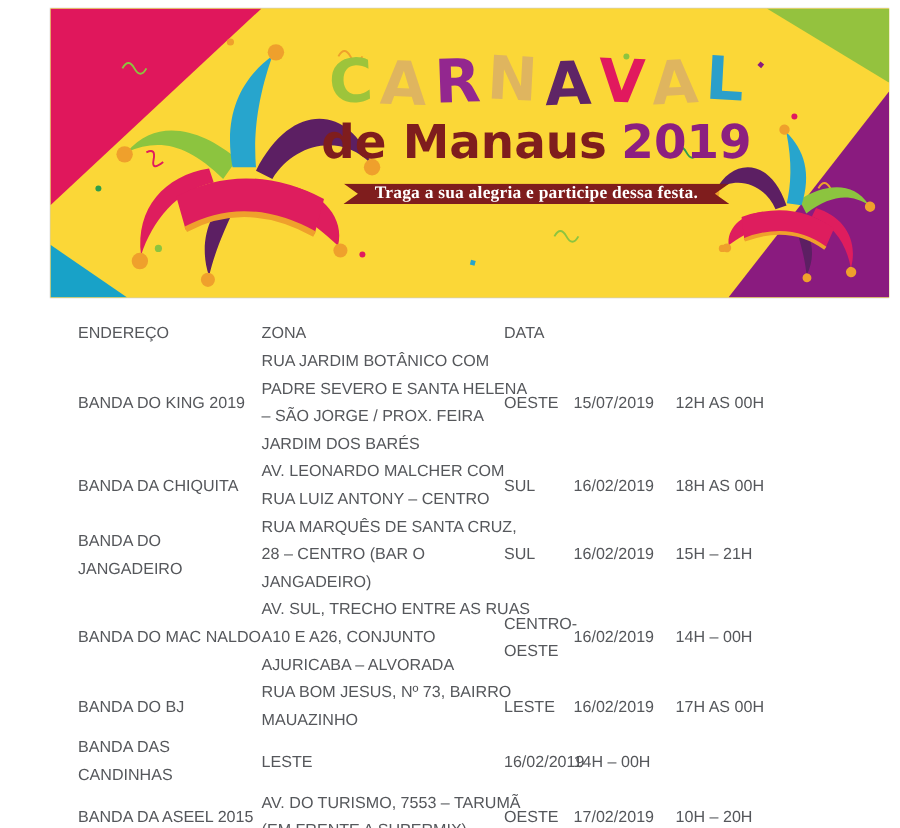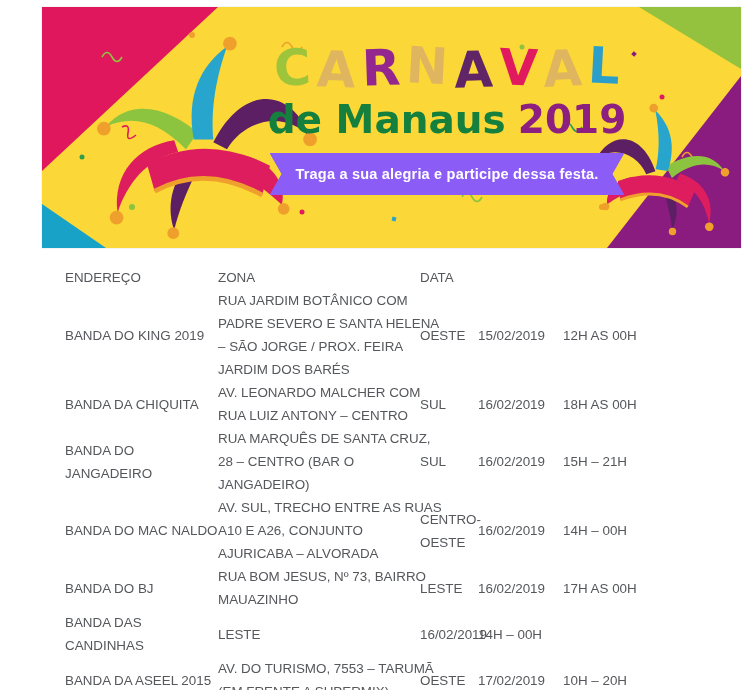--- a/index.html
+++ b/index.html
@@ -31,26 +31,26 @@
   .title-letters span:nth-child(1){ transform:rotate(-3deg); }
   .title-letters span:nth-child(2){ transform:rotate(2deg) translateY(2px); }
   .title-letters span:nth-child(3){ transform:rotate(-2deg); }
   .title-letters span:nth-child(4){ transform:rotate(3deg) translateY(-2px); }
   .title-letters span:nth-child(5){ transform:rotate(-2deg) translateY(2px); }
   .title-letters span:nth-child(6){ transform:rotate(2deg); }
   .title-letters span:nth-child(7){ transform:rotate(-3deg) translateY(1px); }
   .title-letters span:nth-child(8){ transform:rotate(3deg) translateY(-2px); }
 
   .subtitle { margin-top:4px; font-family:"DejaVu Sans", sans-serif; white-space:nowrap; }
-  .subtitle .de-manaus { color:#15803d; font-weight:700; font-size:39px; }
+  .subtitle .de-manaus { color:#7f1d1d; font-weight:700; font-size:39px; }
   .subtitle .year { color:#8c1f80; font-weight:800; font-size:39px; margin-left:12px; }
 
-  .ribbon { display:inline-block; margin-top:11px; background:#8b5cf6; color:#ffffff;
-            font-weight:700; font-size:14.5px; letter-spacing:.2px; padding:13px 26px;
-            clip-path:polygon(0 0,100% 0,calc(100% - 12px) 50%,100% 100%,0 100%,12px 50%); }
+  .ribbon { display:inline-block; margin-top:11px; background:#7f1d1d; color:#ffffff;
+            font-weight:700; font-size:14.5px; letter-spacing:.2px; padding:0 26px;
+            clip-path:polygon(0 0,100% 0,calc(100% - 12px) 50%,100% 100%,0 100%,12px 50%);font-family:Liberation Serif, serif; }
 
   
   .schedule { position:absolute; left:65px; top:266px; width:612px;
               color:#55575b; font-size:13.4px; }
   .trow { display:grid; grid-template-columns:153px 202px 58px 85px 114px;
           align-items:center; }
   .cell { line-height:23px; }
   .c-addr { white-space:pre; }
   .c-zone { white-space:normal; padding-right:4px; }
 </style>
@@ -133,21 +133,21 @@
     <div class="cell">DATA</div>
   </div>
 
   <div class="trow">
     <div class="cell c-name">BANDA DO KING 2019</div>
     <div class="cell c-addr">RUA JARDIM BOTÂNICO COM
 PADRE SEVERO E SANTA HELENA
 – SÃO JORGE / PROX. FEIRA
 JARDIM DOS BARÉS</div>
     <div class="cell c-zone">OESTE</div>
-    <div class="cell c-date">15/02/2019</div>
+    <div class="cell c-date">15/07/2019</div>
     <div class="cell c-time">12H AS 00H</div>
   </div>
   <div class="trow">
     <div class="cell c-name">BANDA DA CHIQUITA</div>
     <div class="cell c-addr">AV. LEONARDO MALCHER COM
 RUA LUIZ ANTONY – CENTRO</div>
     <div class="cell c-zone">SUL</div>
     <div class="cell c-date">16/02/2019</div>
     <div class="cell c-time">18H AS 00H</div>
   </div>

